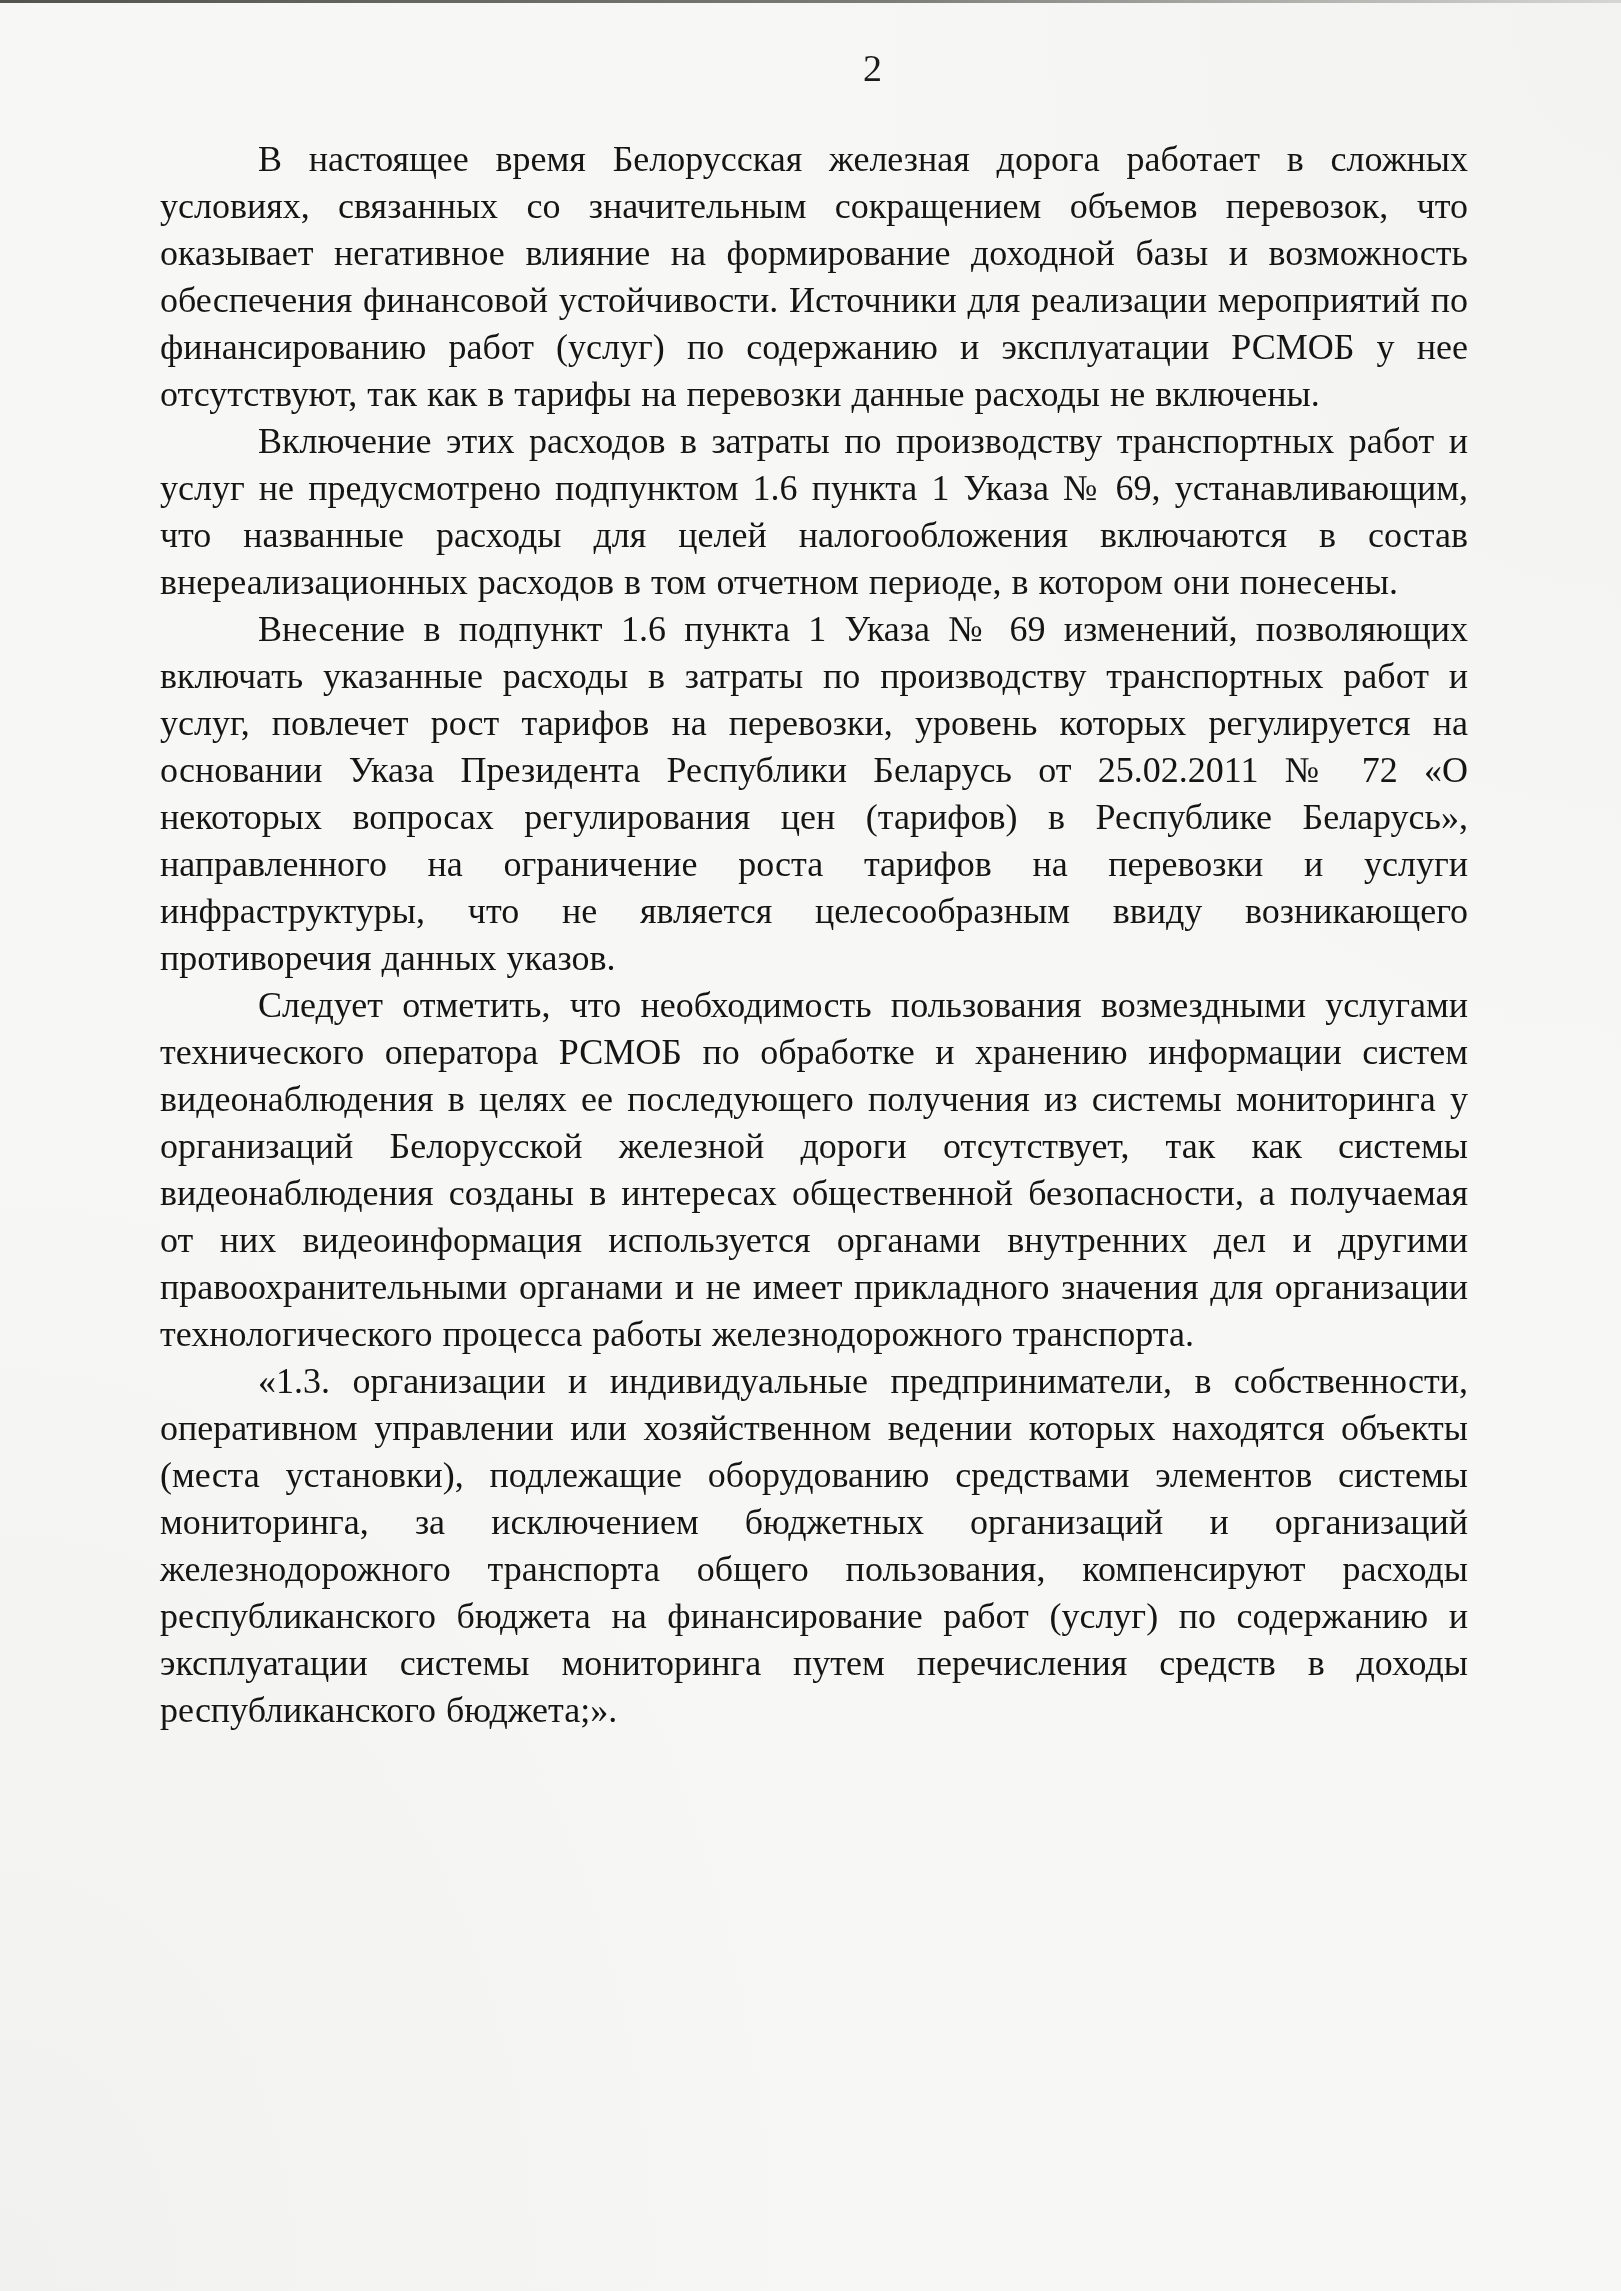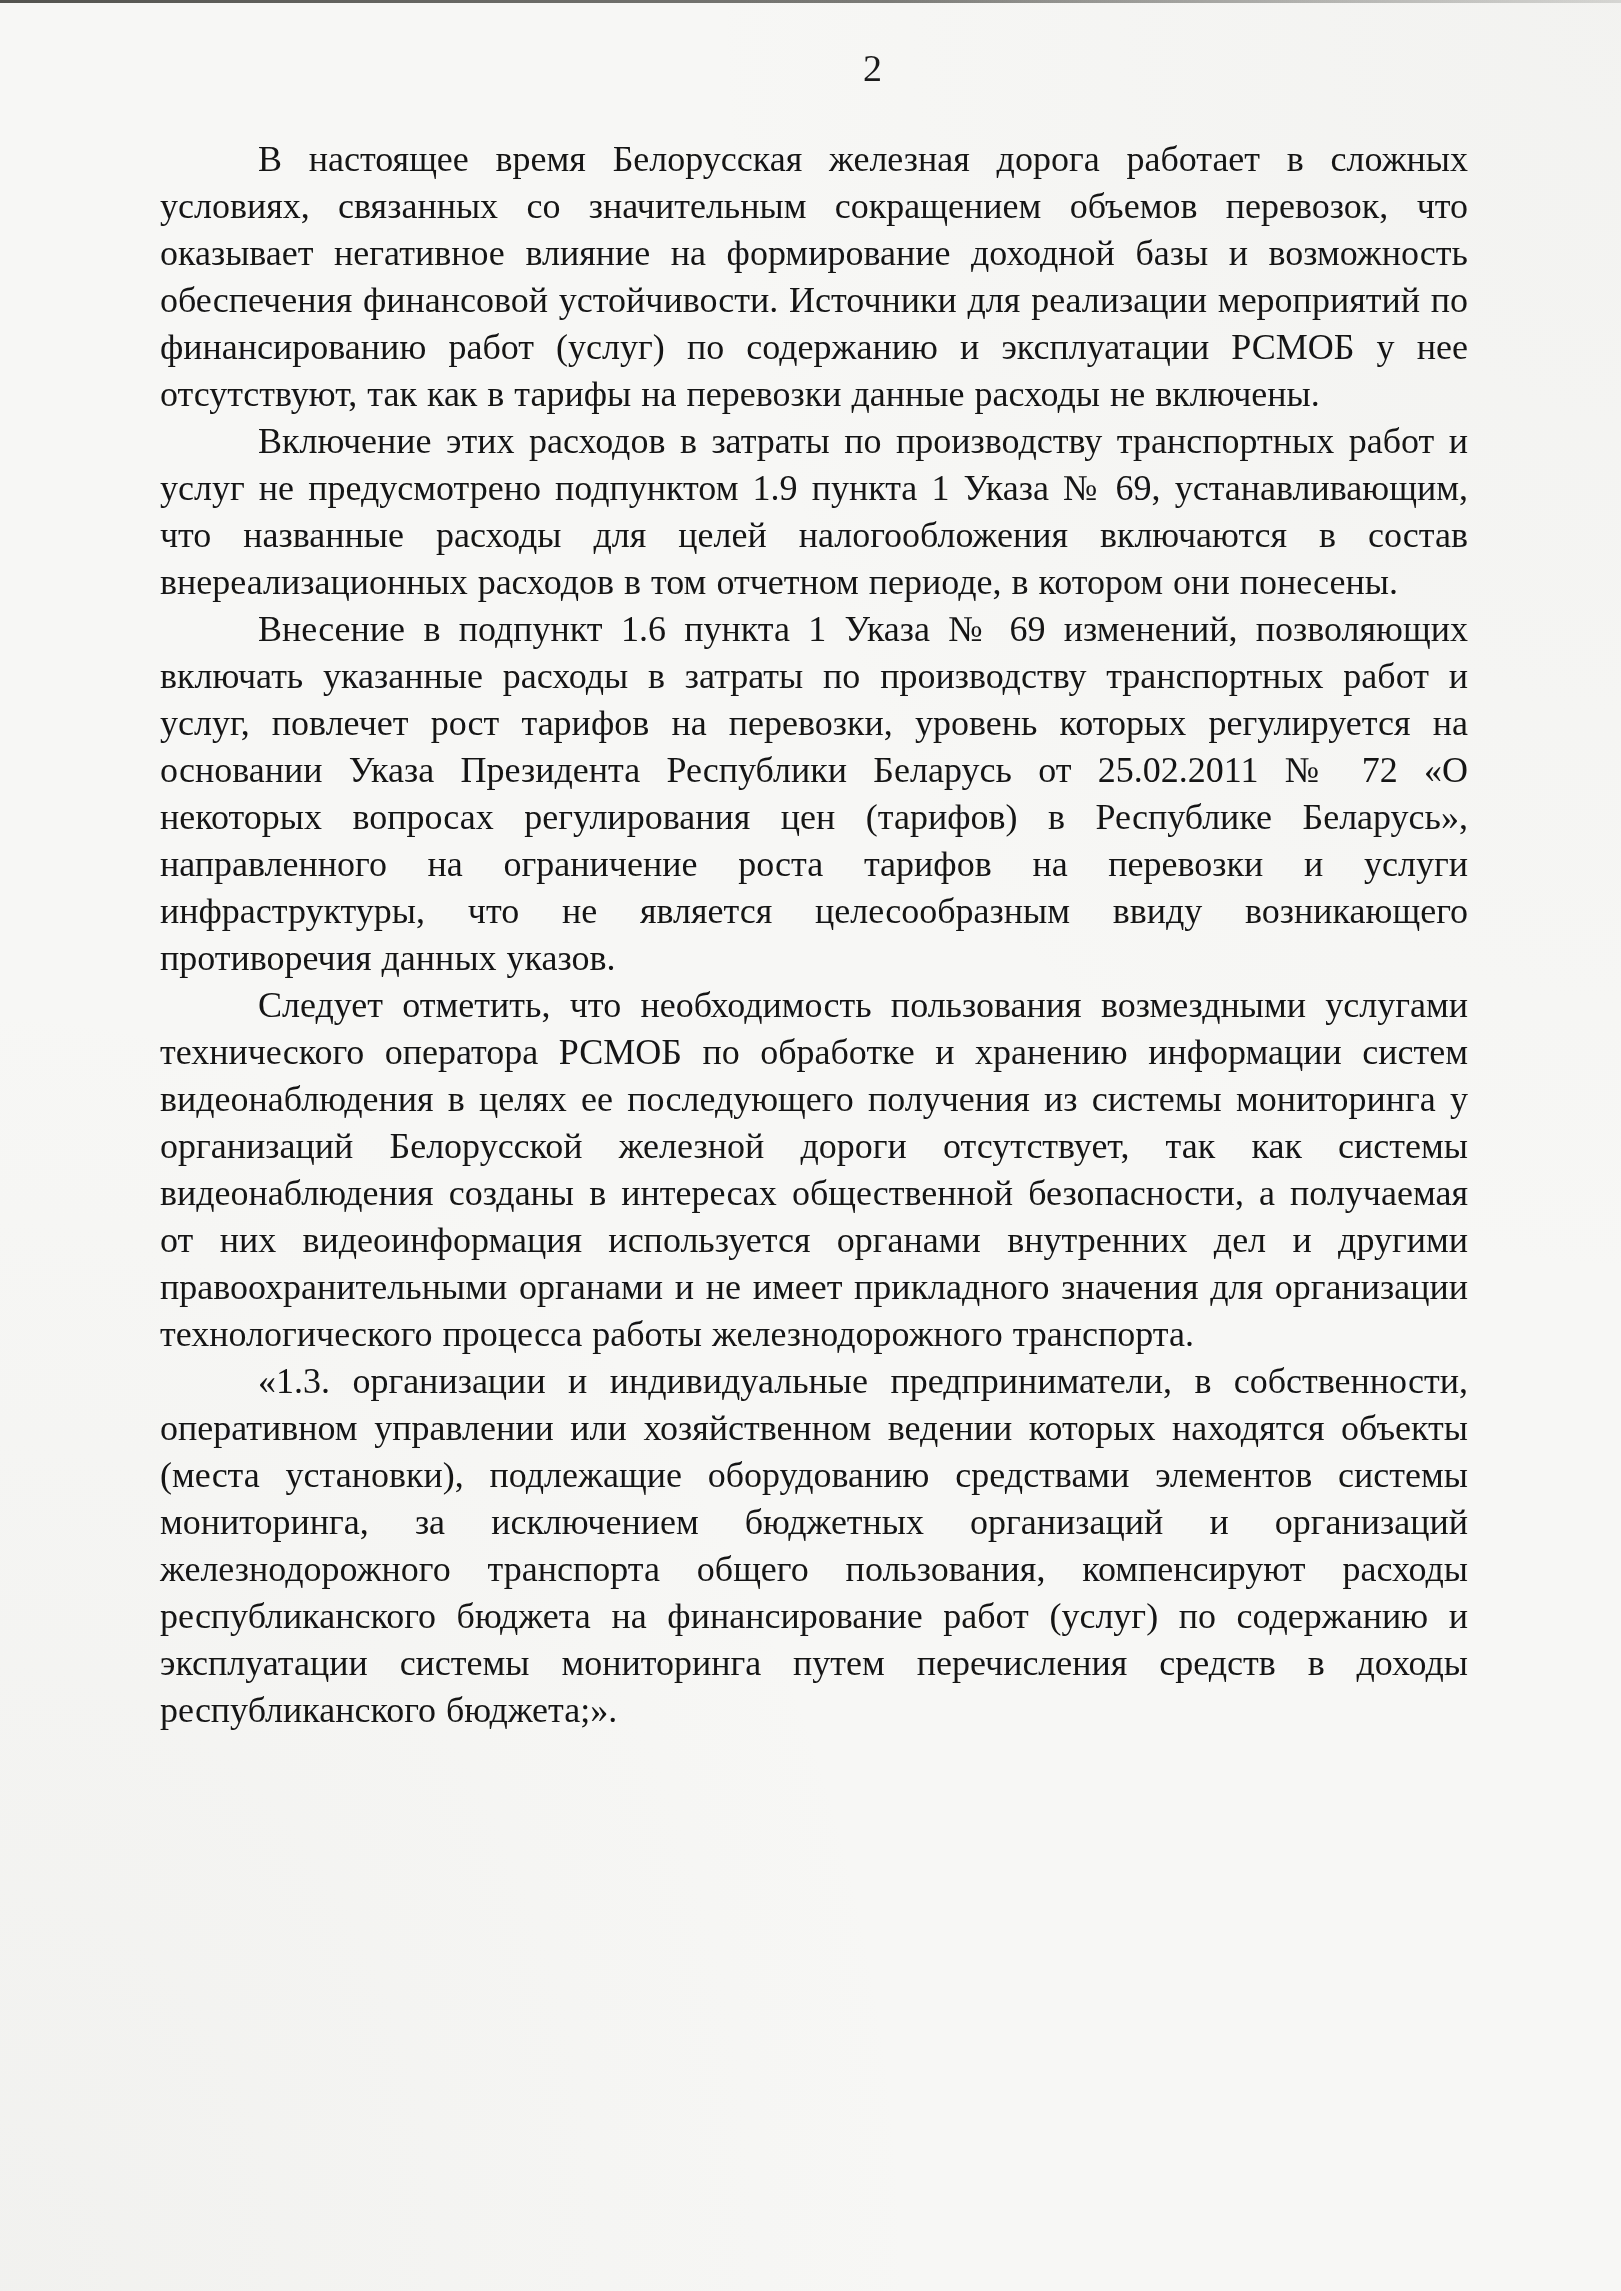--- a/index.html
+++ b/index.html
@@ -68,19 +68,19 @@
 <body>
 
 <div class="page">
   <div class="scan-edge-top"></div>
   <div class="scan-tint"></div>
 
   <div class="page-number">2</div>
 
   <div class="doc-body">
     <p>В настоящее время Белорусская железная дорога работает в сложных условиях, связанных со значительным сокращением объемов перевозок, что оказывает негативное влияние на формирование доходной базы и возможность обеспечения финансовой устойчивости. Источники для реализации мероприятий по финансированию работ (услуг) по содержанию и эксплуатации РСМОБ у нее отсутствуют, так как в тарифы на перевозки данные расходы не включены.</p>
-    <p>Включение этих расходов в затраты по производству транспортных работ и услуг не предусмотрено подпунктом 1.9 пункта 1 Указа № 69, устанавливающим, что названные расходы для целей налогообложения включаются в состав внереализационных расходов в том отчетном периоде, в котором они понесены.</p>
+    <p>Включение этих расходов в затраты по производству транспортных работ и услуг не предусмотрено подпунктом 1.6 пункта 1 Указа № 69, устанавливающим, что названные расходы для целей налогообложения включаются в состав внереализационных расходов в том отчетном периоде, в котором они понесены.</p>
     <p>Внесение в подпункт 1.6 пункта 1 Указа № 69 изменений, позволяющих включать указанные расходы в затраты по производству транспортных работ и услуг, повлечет рост тарифов на перевозки, уровень которых регулируется на основании Указа Президента Республики Беларусь от 25.02.2011 № 72 «О некоторых вопросах регулирования цен (тарифов) в Республике Беларусь», направленного на ограничение роста тарифов на перевозки и услуги инфраструктуры, что не является целесообразным ввиду возникающего противоречия данных указов.</p>
     <p>Следует отметить, что необходимость пользования возмездными услугами технического оператора РСМОБ по обработке и хранению информации систем видеонаблюдения в целях ее последующего получения из системы мониторинга у организаций Белорусской железной дороги отсутствует, так как системы видеонаблюдения созданы в интересах общественной безопасности, а получаемая от них видеоинформация используется органами внутренних дел и другими правоохранительными органами и не имеет прикладного значения для организации технологического процесса работы железнодорожного транспорта.</p>
     <p>«1.3. организации и индивидуальные предприниматели, в собственности, оперативном управлении или хозяйственном ведении которых находятся объекты (места установки), подлежащие оборудованию средствами элементов системы мониторинга, за исключением бюджетных организаций и организаций железнодорожного транспорта общего пользования, компенсируют расходы республиканского бюджета на финансирование работ (услуг) по содержанию и эксплуатации системы мониторинга путем перечисления средств в доходы республиканского бюджета;».</p>
   </div>
 </div>
 
 
 </body></html>

